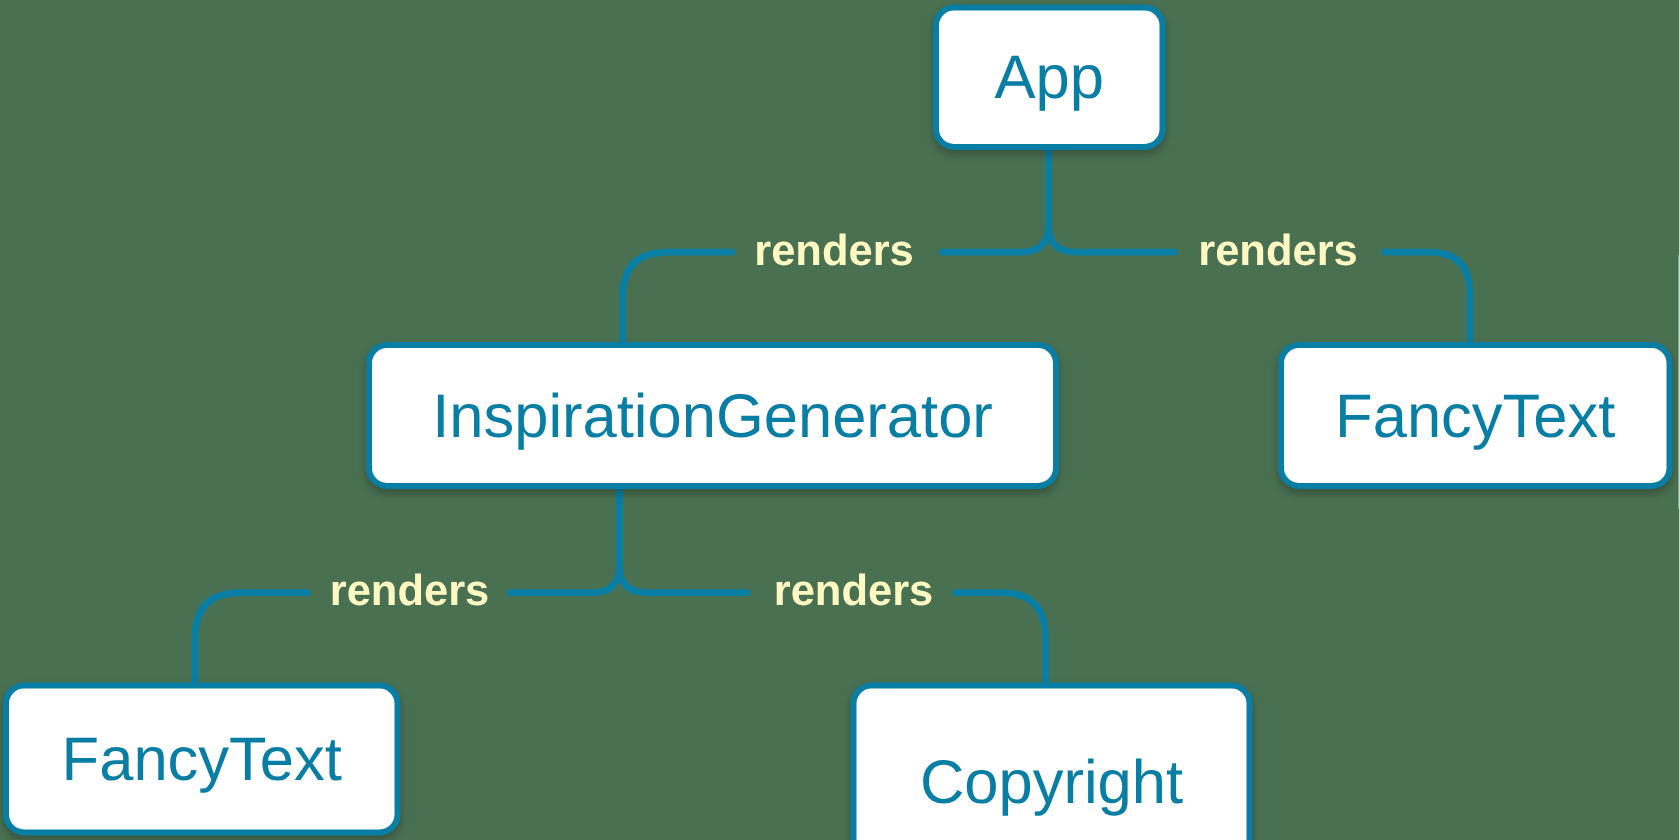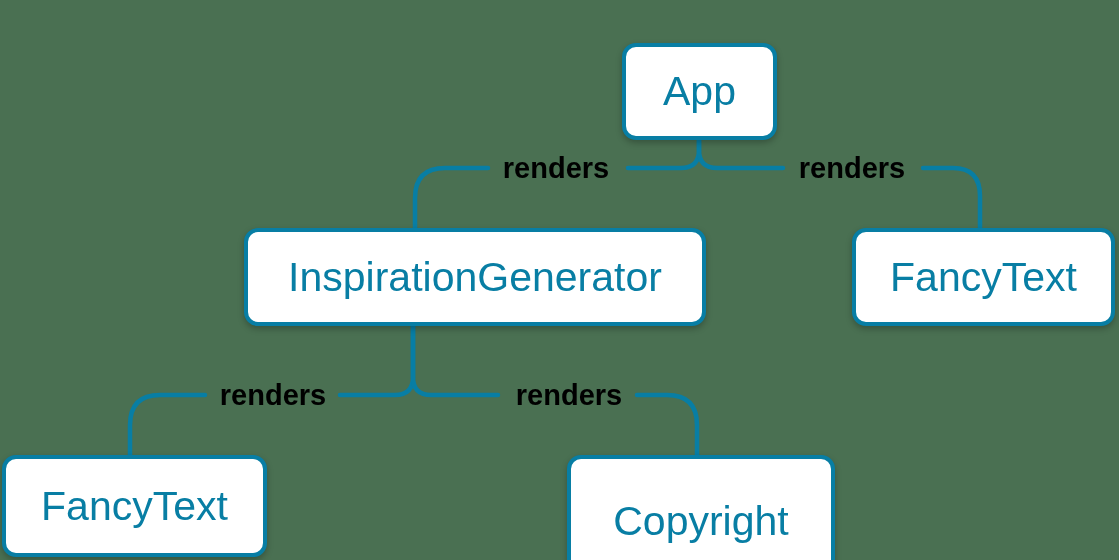--- a/index.html
+++ b/index.html
@@ -37,29 +37,29 @@
     border-radius: 14px;
     box-shadow: 0 3px 6px rgba(0,0,0,0.25);
     display: flex;
     align-items: center;
     justify-content: center;
     color: #087EA4;
     font-size: 41px;
     font-weight: 500;
     white-space: nowrap;
   }
-  .node-app               { left: 622px; top: 3px;   width: 155px; height: 97px; margin-top: 40px; }
+  .node-app               { left: 622px; top: 3px;   width: 155px; height: 97px; }
   .node-inspiration       { left: 196px; top: 228px; width: 462px; height: 98px; margin-left: 48px; }
   .node-fancytext-top     { left: 852px; top: 228px; width: 263px; height: 98px; }
   .node-fancytext-bottom  { left: 2px;   top: 455px; width: 265px; height: 102px; }
   .node-copyright         { left: 567px; top: 455px; width: 268px; height: 132px; }
   .edge-label {
     position: absolute;
     transform: translate(-50%, -50%);
-    color: #000000;
+    color: #fef9c3;
     font-size: 29px;
     font-weight: 700;
     white-space: nowrap;
     line-height: 1;
   }
   .edge-label-0 { left: 556px; top: 168px; }
   .edge-label-1 { left: 852px; top: 168px; }
   .edge-label-2 { left: 273px; top: 395px; }
   .edge-label-3 { left: 569px; top: 395px; }
 </style>

